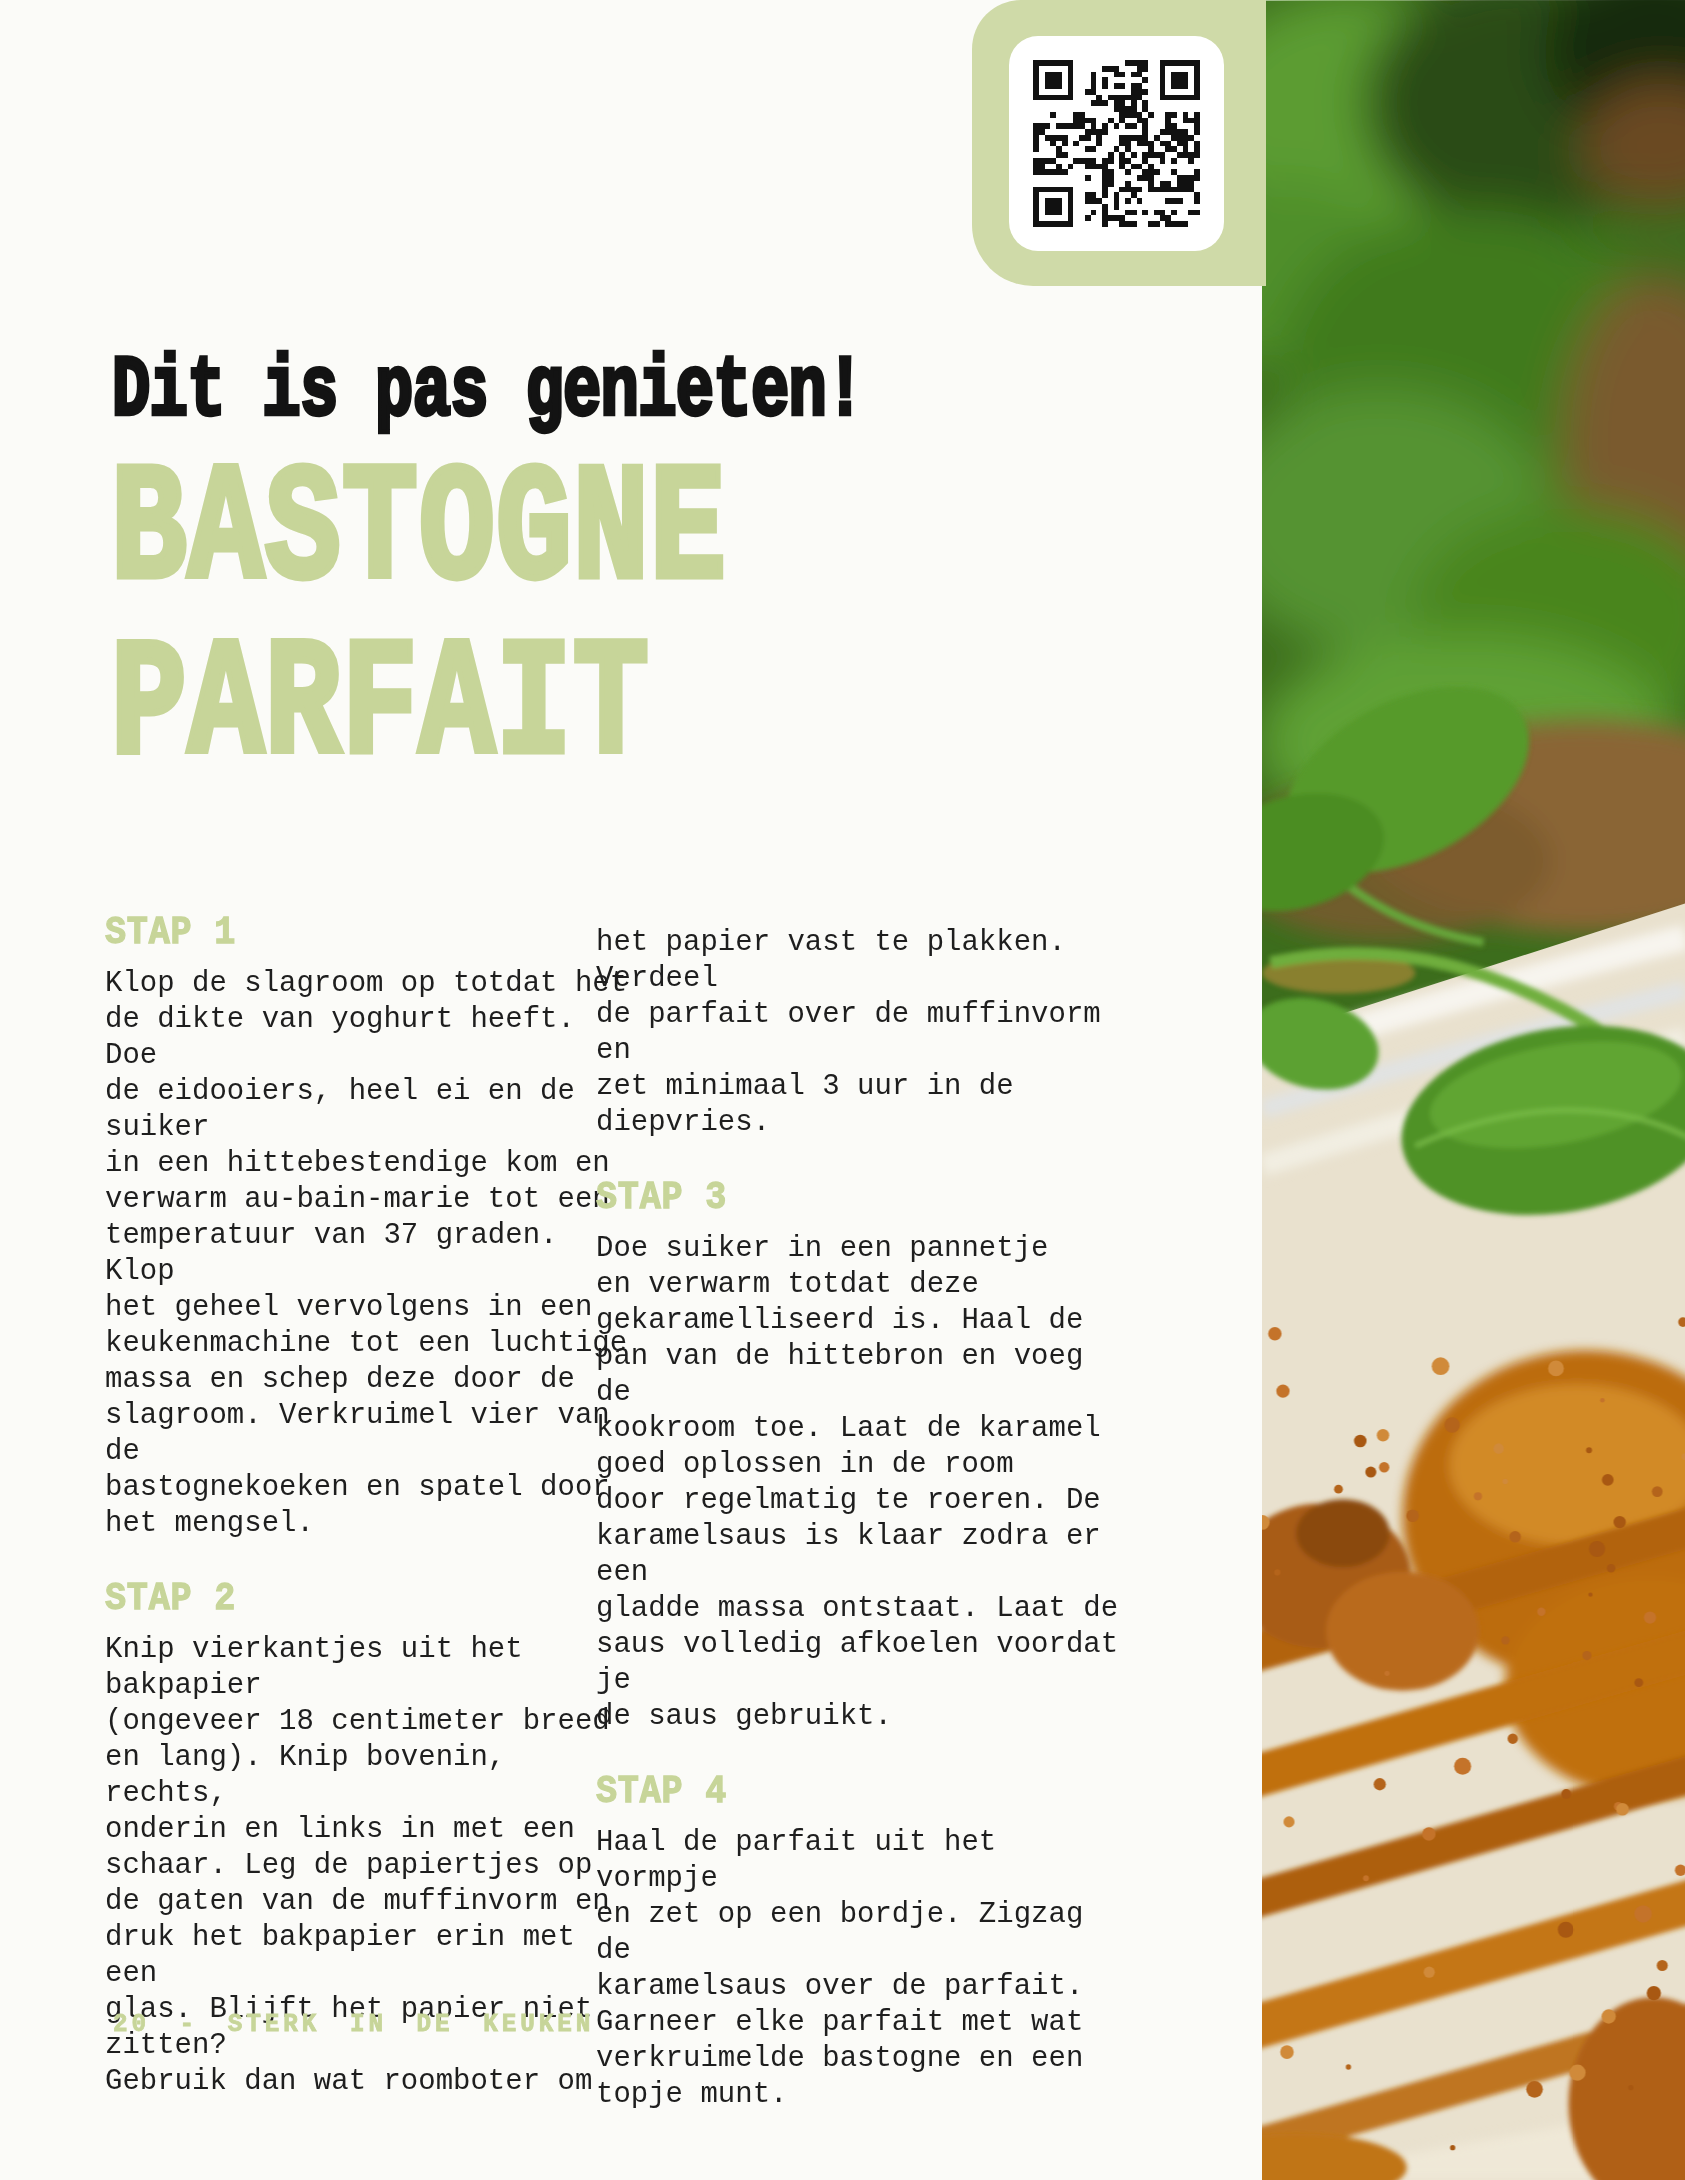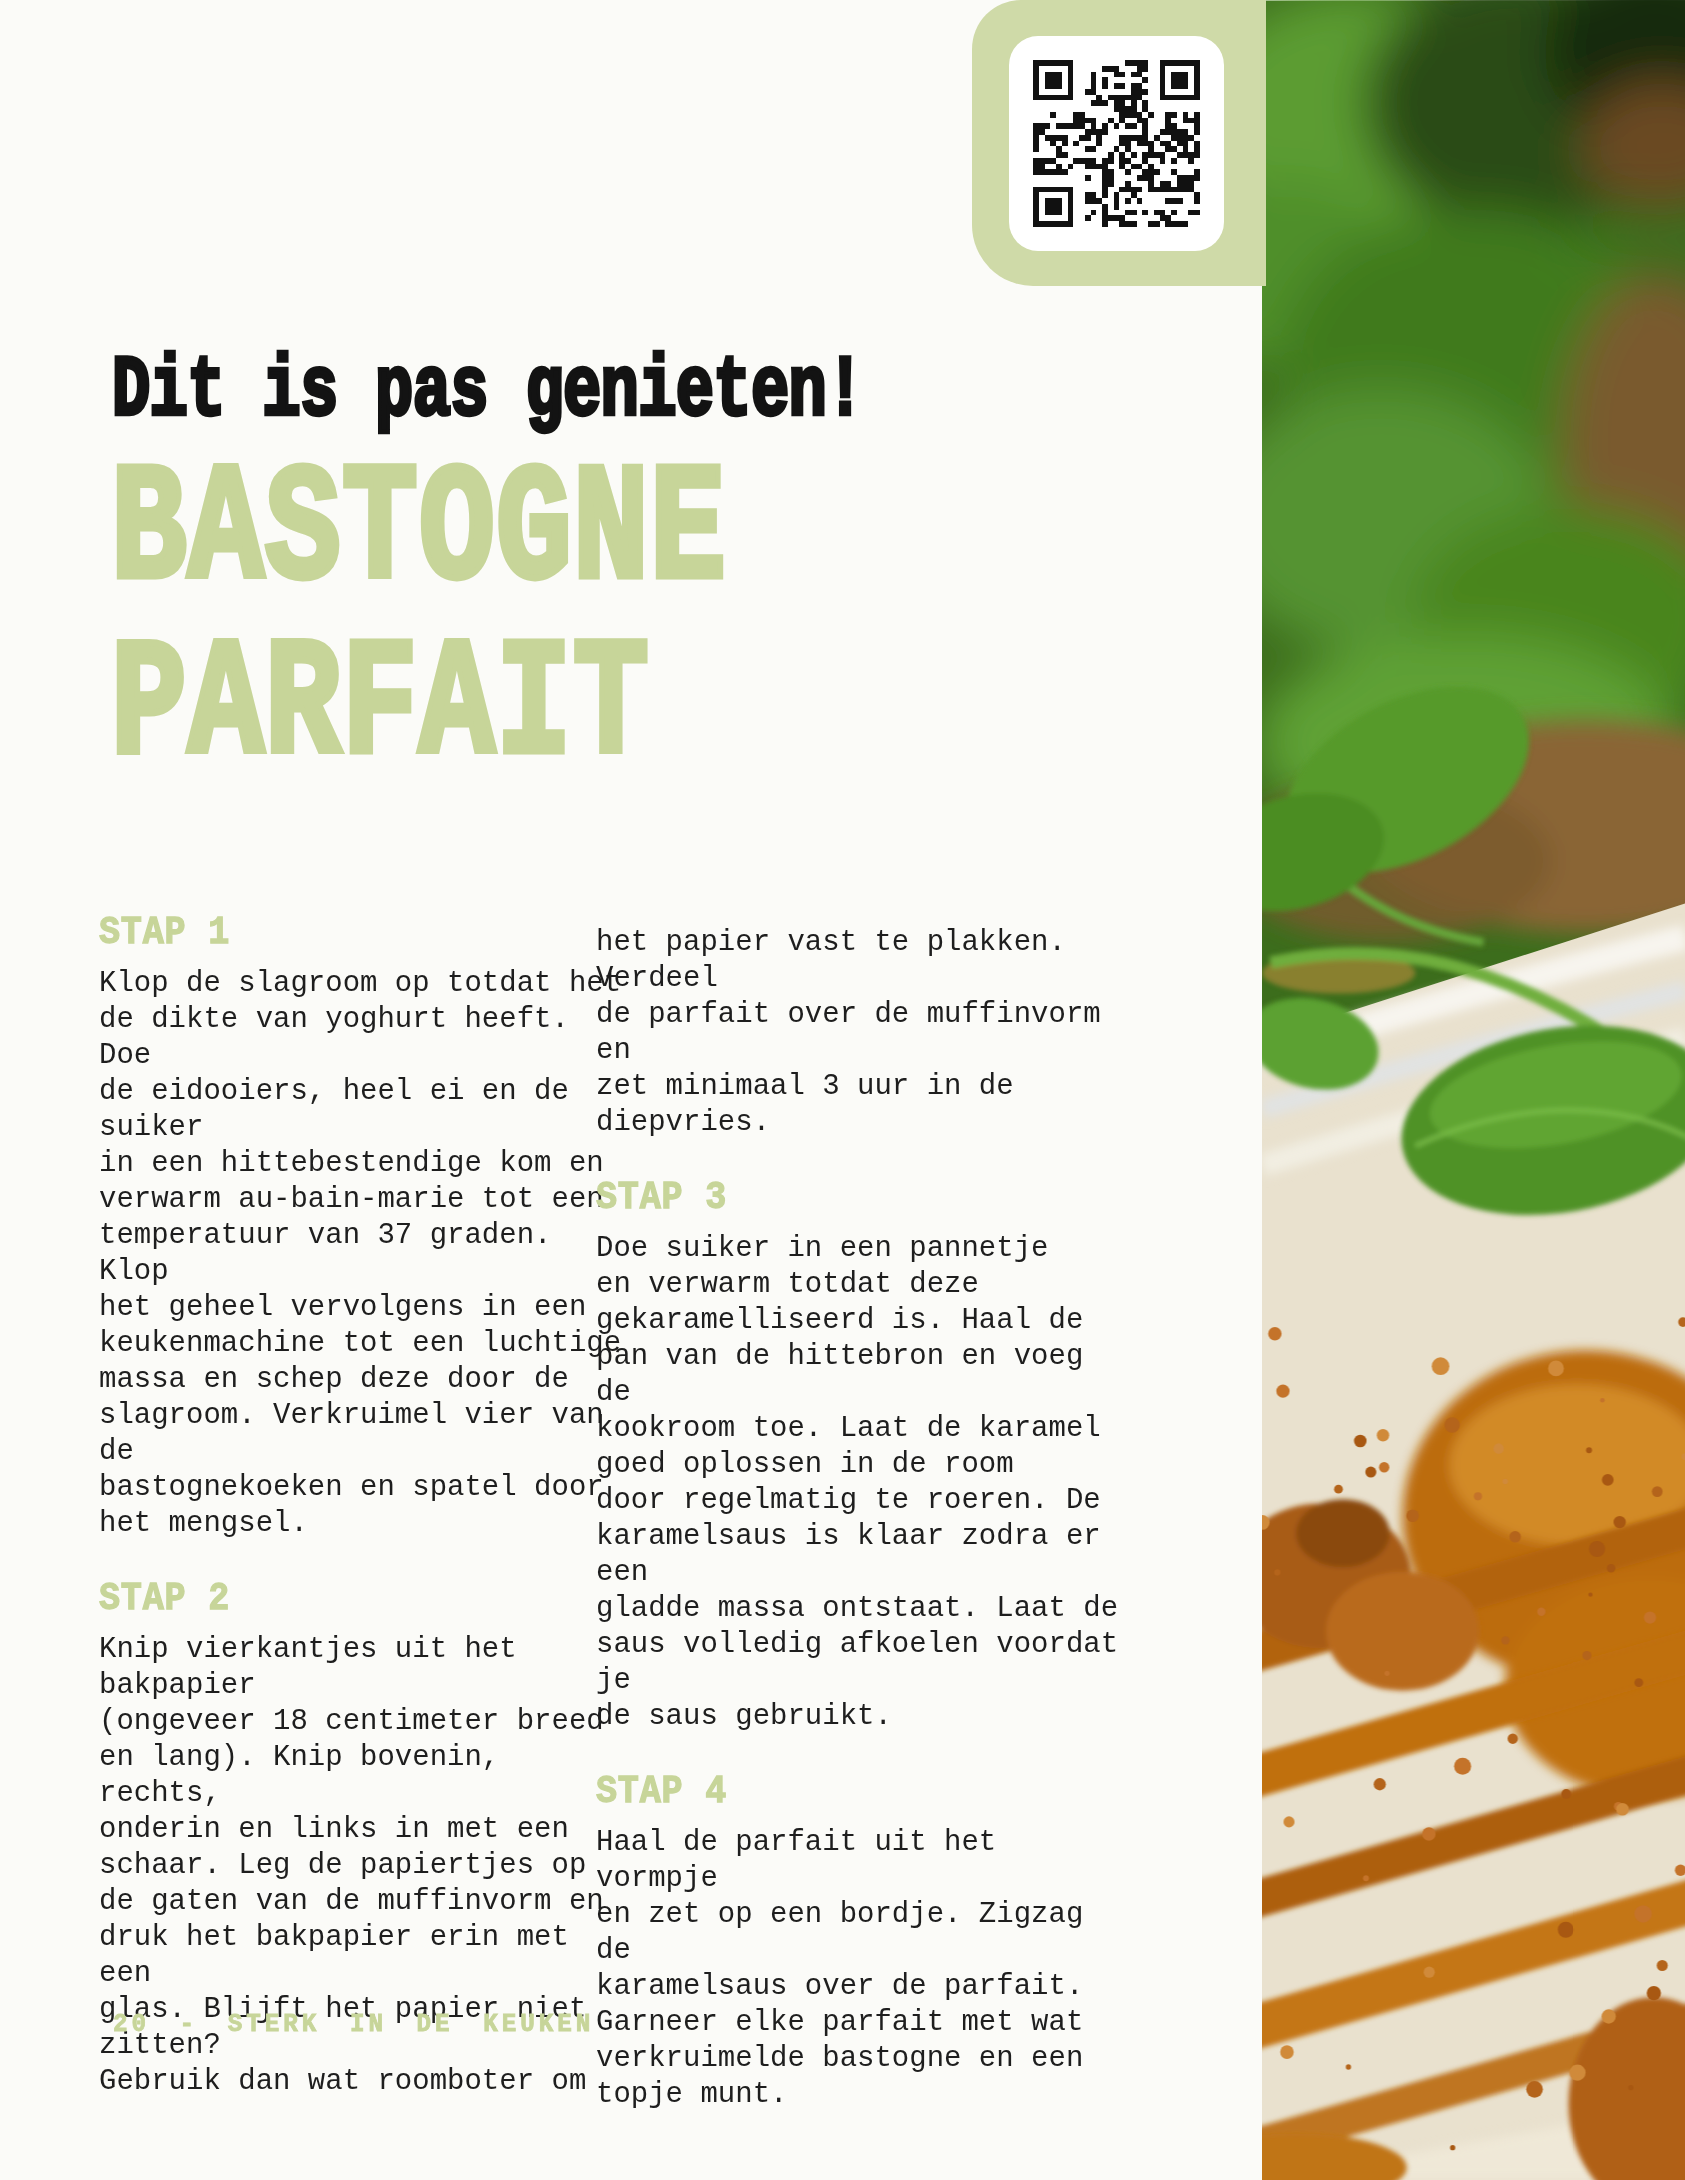--- a/index.html
+++ b/index.html
@@ -21,21 +21,21 @@
   .tagline{position:absolute;left:112px;top:349px;font-size:85px;line-height:85px;
            font-weight:900;color:#131313;-webkit-text-stroke:4.3px #131313;
            letter-spacing:-0.9px;transform:scaleX(.75);transform-origin:left top;white-space:nowrap;}
   .big-title{position:absolute;left:111px;top:445px;margin:0;font-size:166px;line-height:175px;
              font-weight:900;-webkit-text-stroke:6.8px currentColor;letter-spacing:1.7px;
              transform:scaleX(.76);transform-origin:left top;white-space:nowrap;}
   .big-title span{display:block;}
 
   
   .col{position:absolute;width:528px;}
-  .col1{left:99px;top:913px;}
+  .col1{left:105px;top:913px;}
   .col2{left:596px;top:925px;}
   .step-h{margin:0 0 12px 0;font-size:39px;line-height:41px;font-weight:800;
           -webkit-text-stroke:1.3px currentColor;letter-spacing:0.9px;
           transform:scaleX(.9);transform-origin:left top;}
   .step-p{margin:0 0 37px 0;font-size:29px;line-height:36px;color:#1e1e1e;
           white-space:pre-line;}
 
   
   .footer{position:absolute;left:113px;top:2009px;font-size:26.4px;font-weight:800;
           letter-spacing:4.3px;word-spacing:12px;-webkit-text-stroke:0.9px currentColor;

